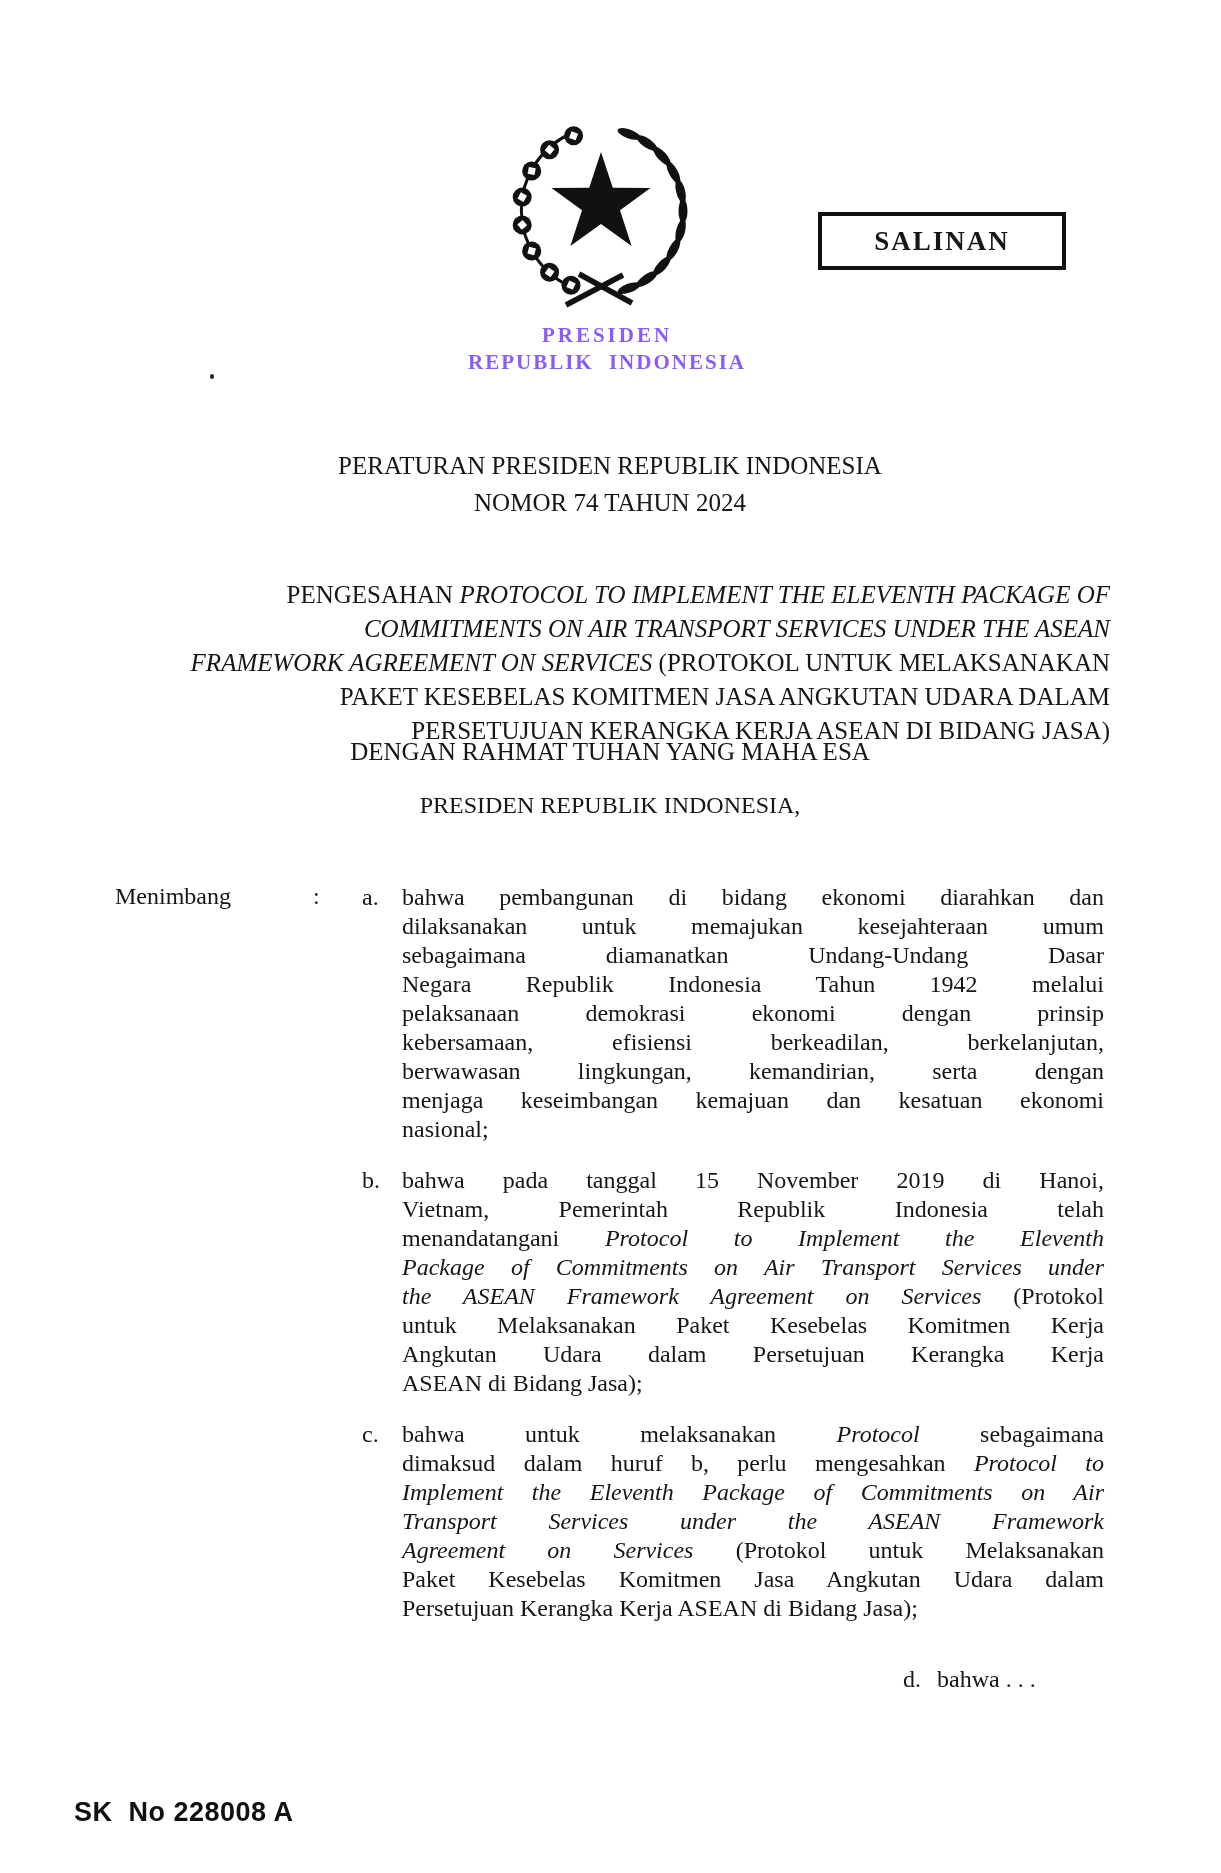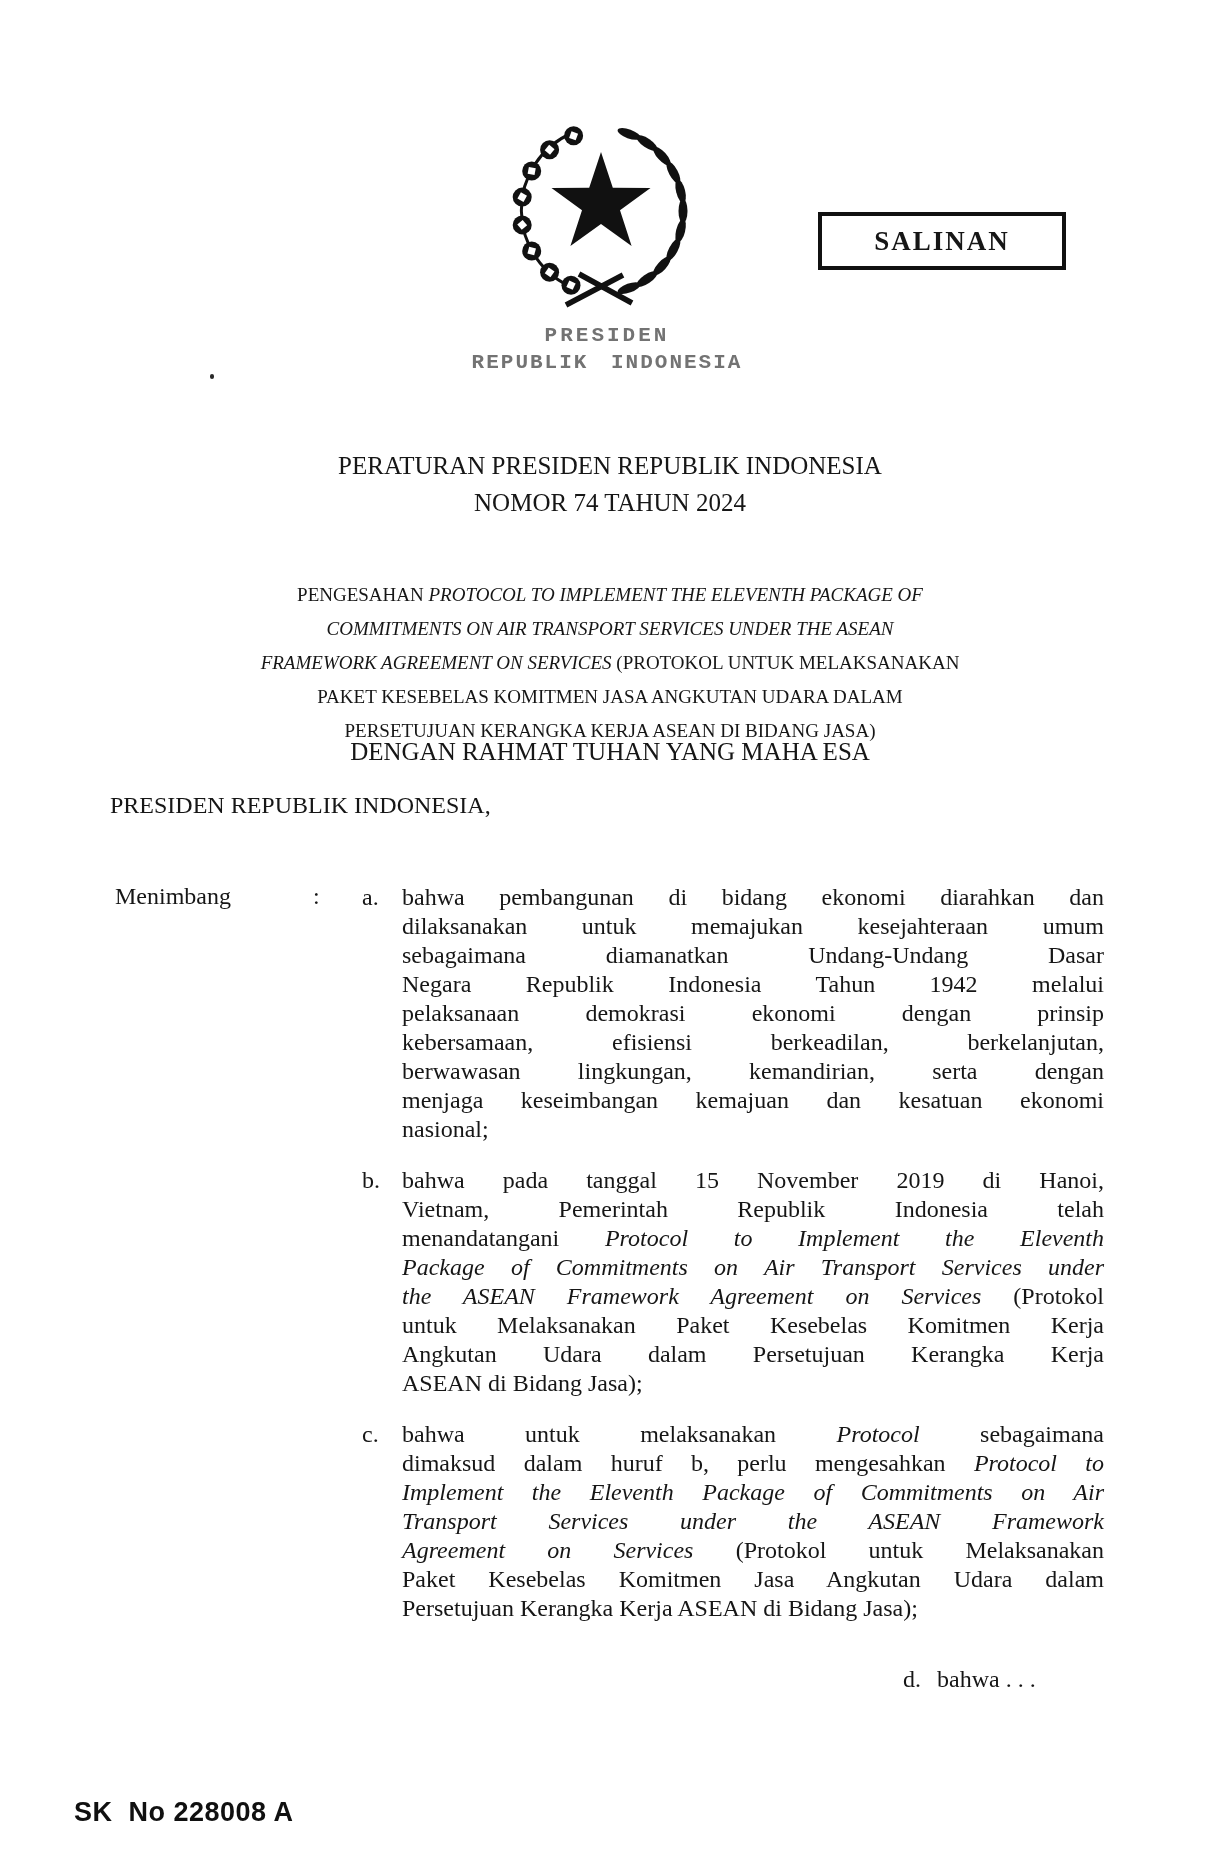--- a/index.html
+++ b/index.html
@@ -11,33 +11,33 @@
   
   .emblem{position:absolute;left:506px;top:116px;width:190px;height:205px;}
   .emblem svg{width:100%;height:100%;}
   .stamp{
     position:absolute;left:818px;top:212px;width:240px;height:50px;
     border:4px solid #111;display:flex;align-items:center;justify-content:center;
     font-weight:bold;font-size:27px;letter-spacing:2px;font-family:"Liberation Serif",serif;
   }
   .letterhead{
     position:absolute;left:382px;top:322px;width:450px;text-align:center;
-    font-family:Liberation Mono, monospace;font-weight:bold;color:#737373;
+    font-family:Liberation Serif, serif;font-weight:bold;color:#8b5cf6;
   }
   .letterhead .lh1{font-size:21px;letter-spacing:3px;line-height:27px;}
   .letterhead .lh2{font-size:21px;letter-spacing:2px;line-height:27px;word-spacing:8px;}
   .artifact-dot{position:absolute;left:210px;top:374px;width:4px;height:5px;border-radius:2px;background:#2a2a2a;}
   
   .title-block{position:absolute;left:110px;top:447px;width:1000px;text-align:center;
     font-size:25px;line-height:37px;}
   .tentang{position:absolute;left:110px;top:540px;width:1000px;text-align:center;font-size:24px;}
   .subject{position:absolute;left:110px;top:578px;width:1000px;}
-  .subject-line{text-align:center;white-space:nowrap;font-size:19px;line-height:34px;}
+  .subject-line{text-align:right;white-space:nowrap;font-size:25px;line-height:34px;}
   .invocation{position:absolute;left:110px;top:738px;width:1000px;text-align:center;font-size:25px;}
-  .authority{position:absolute;left:110px;top:792px;width:1000px;text-align:left;font-size:24px;}
+  .authority{position:absolute;left:110px;top:792px;width:1000px;text-align:center;font-size:24px;}
   
   .m-label{position:absolute;left:115px;top:883px;font-size:24px;}
   .m-colon{position:absolute;left:313px;top:883px;font-size:24px;}
   .c-list{position:absolute;left:362px;top:883px;width:742px;}
   .c-item{display:flex;margin-bottom:22px;font-size:24px;line-height:29px;}
   .c-marker{flex:0 0 40px;width:40px;}
   .c-text{width:702px;}
   .c-line{text-align:justify;text-align-last:justify;}
   .c-line.last{text-align-last:left;}
   em{font-style:italic;}

